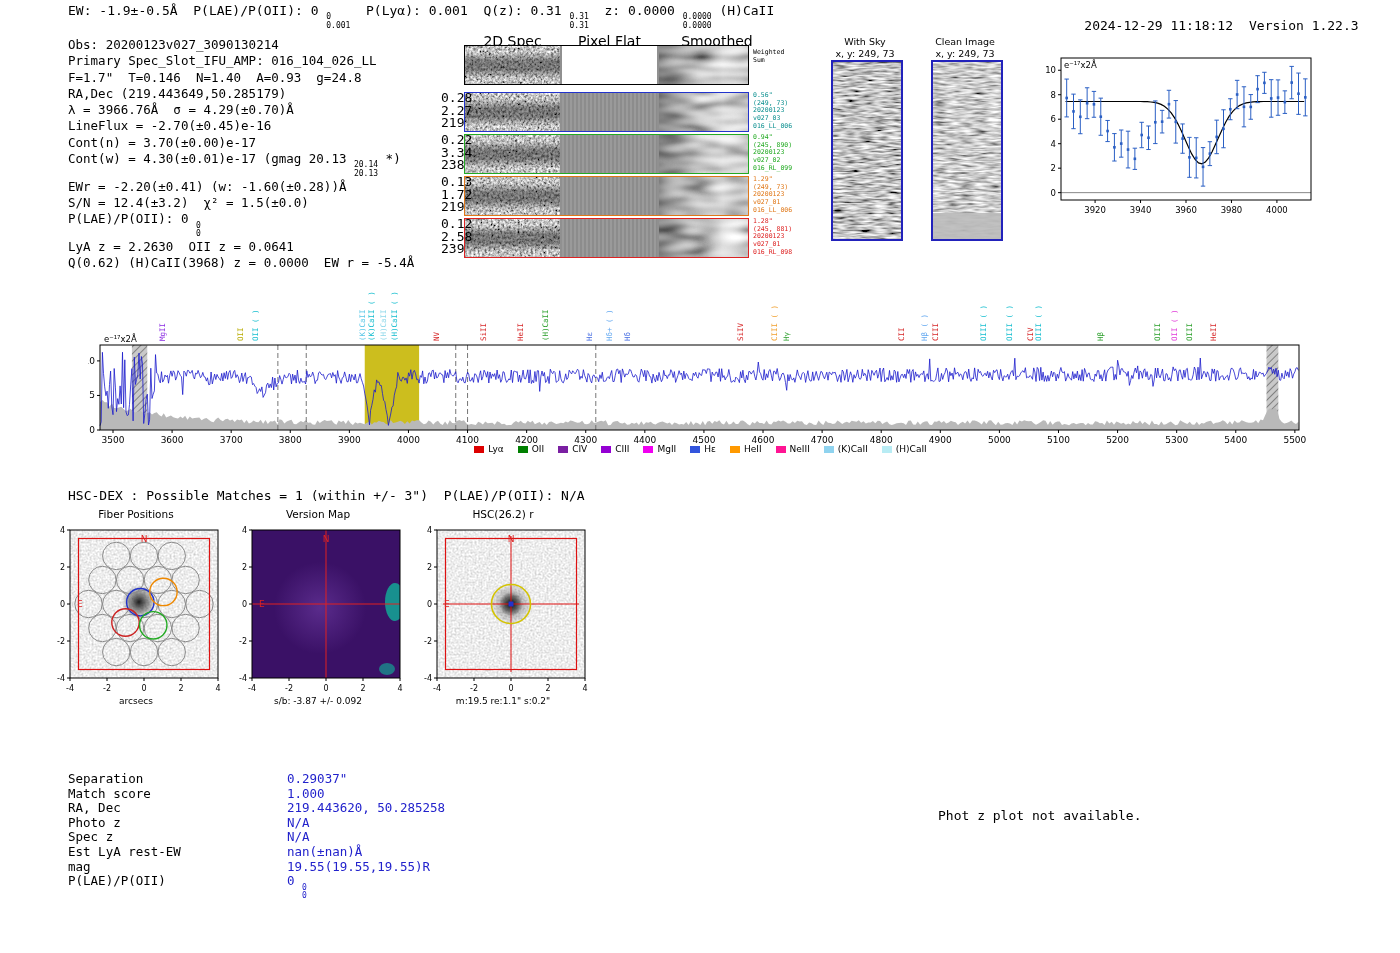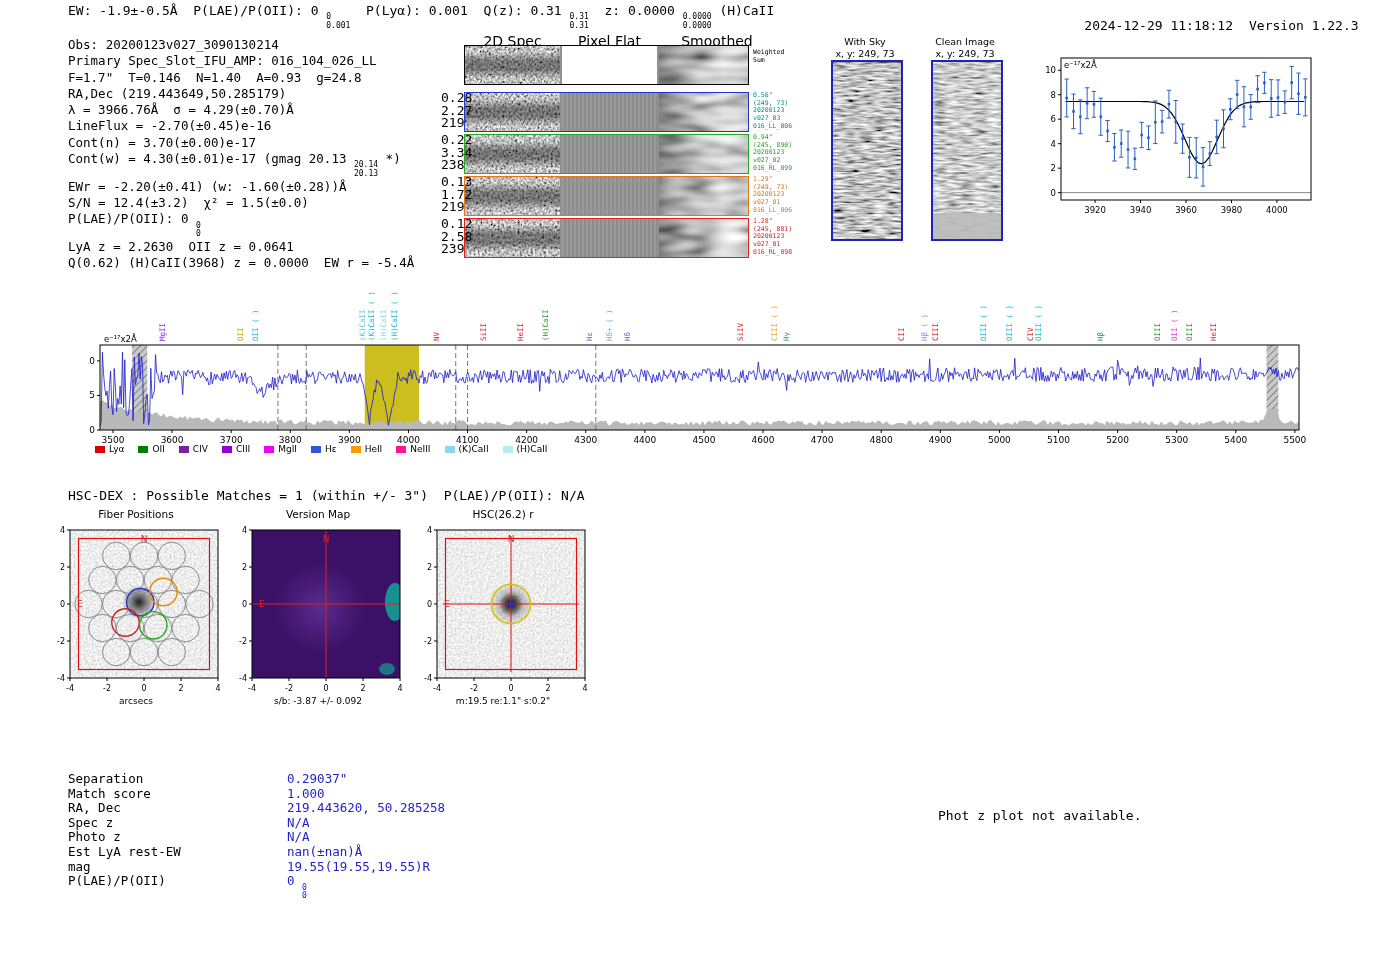--- a/index.html
+++ b/index.html
@@ -20,21 +20,21 @@
   .ovl-trace{background:linear-gradient(180deg,rgba(0,0,0,0) 16%,rgba(0,0,0,.40) 40%,rgba(0,0,0,.40) 62%,rgba(0,0,0,0) 86%);}
   .ovl-smooth{background:linear-gradient(90deg,rgba(0,0,0,.32),rgba(0,0,0,0) 45%,rgba(255,255,255,.40) 72%,rgba(255,255,255,.12));}
   .flatstripe{background:repeating-linear-gradient(90deg,#9a9a9a 0 2px,#8c8c8c 2px 4px);}
   .s2nums{position:absolute;left:0;width:21px;text-align:right;font-size:13px;line-height:12.6px;}
   .s2ann{position:absolute;left:312px;width:50px;font-size:6.5px;line-height:7.7px;white-space:pre;}
   
   .skybox{position:absolute;width:68px;height:177px;border:2px solid #2222bb;background:#909090;overflow:hidden;}
   .skytitle{position:absolute;font-family:"DejaVu Sans",sans-serif;font-size:9.5px;line-height:12px;text-align:center;width:90px;}
   .cleanfoot{position:absolute;left:0;right:0;bottom:0;height:26px;background:#bcbcbc;opacity:.92;}
   .ylab{font-family:"DejaVu Sans",sans-serif;font-size:8.5px;}
-  #legend{display:flex;}
+  #legend{display:flex;justify-content:center;}
   .lgitem{display:inline-flex;align-items:center;gap:4px;font-family:"DejaVu Sans",sans-serif;font-size:9px;margin:0 7px;}
   .lgsw{width:10px;height:7px;display:inline-block;}
   #hscline{font-size:13px;white-space:pre;}
   .cutout{position:absolute;width:200px;}
   .cuttitle{font-family:"DejaVu Sans",sans-serif;font-size:10.5px;text-align:center;height:14px;}
   .cutxlabel{font-family:"DejaVu Sans",sans-serif;font-size:9px;text-align:center;margin-top:-2px;}
   #mtable{font-size:12.5px;}
   .mrow{line-height:14.6px;white-space:pre;}
   .mlabel{display:inline-block;width:219px;}
   .mval{color:#2222cc;}
@@ -840,22 +840,22 @@
           <line x1="31" x2="34" y1="8" y2="8" stroke="#000" stroke-width="1"></line>
           <text x="29" y="10.8" text-anchor="end" font-size="8" font-family="DejaVu Sans, sans-serif">4</text>
         </svg></div>
     <div class="cutxlabel">m:19.5 re:1.1" s:0.2"</div>
   </div>
 
   <div class="abs" id="mtable" style="left:68px;top:772px;">
       <div class="mrow"><span class="mlabel">Separation</span><span class="mval">0.29037"</span></div>
       <div class="mrow"><span class="mlabel">Match score</span><span class="mval">1.000</span></div>
       <div class="mrow"><span class="mlabel">RA, Dec</span><span class="mval">219.443620, 50.285258</span></div>
+      <div class="mrow"><span class="mlabel">Photo z</span><span class="mval">N/A</span></div>
       <div class="mrow"><span class="mlabel">Spec z</span><span class="mval">N/A</span></div>
-      <div class="mrow"><span class="mlabel">Photo z</span><span class="mval">N/A</span></div>
       <div class="mrow"><span class="mlabel">Est LyA rest-EW</span><span class="mval">nan(±nan)Å</span></div>
       <div class="mrow"><span class="mlabel">mag</span><span class="mval">19.55(19.55,19.55)R</span></div>
       <div class="mrow"><span class="mlabel">P(LAE)/P(OII)</span><span class="mval">0 <span class="stk"><span>0</span><span>0</span></span></span></div>
     </div>
 
   <div class="abs" id="photznote" style="left:938px;top:808px;">Phot z plot not available.</div>
 
 </div>
 
 </body></html>

